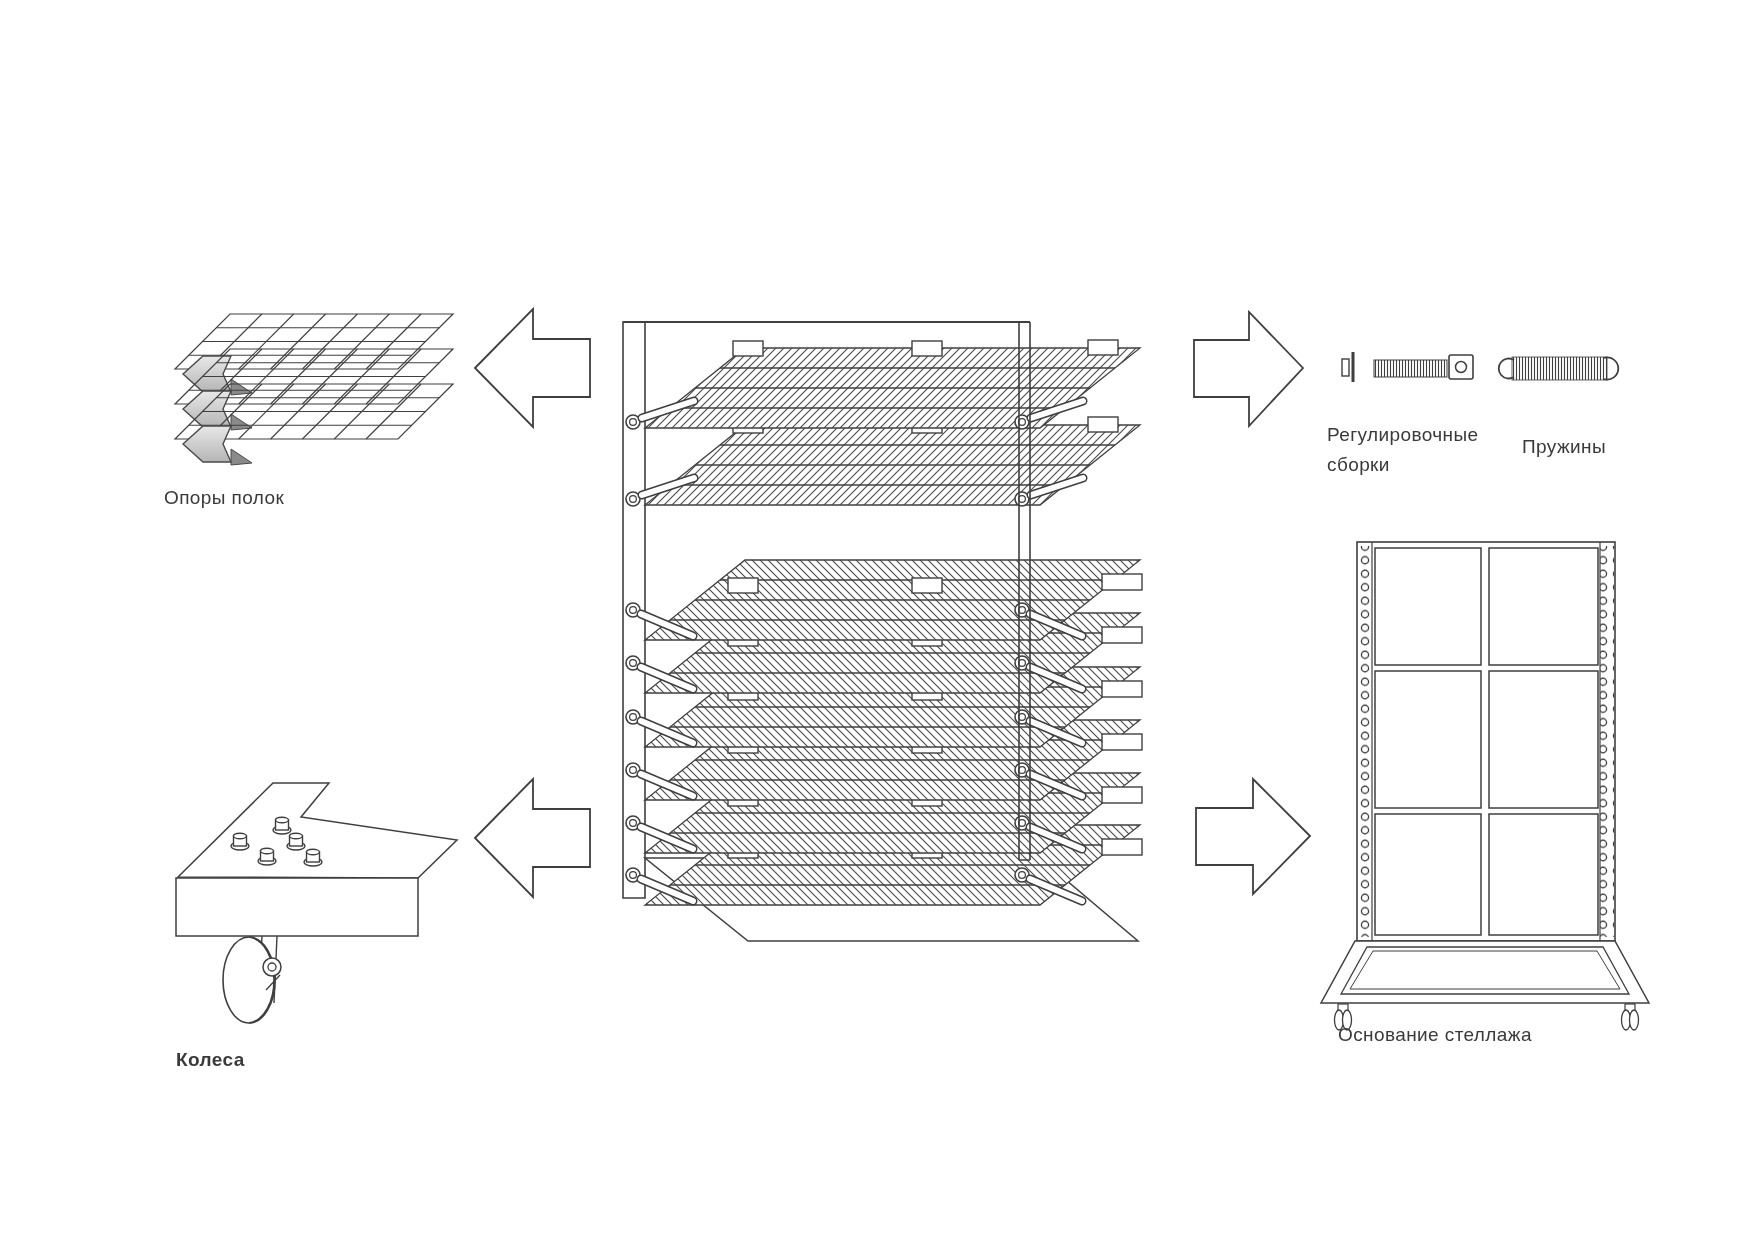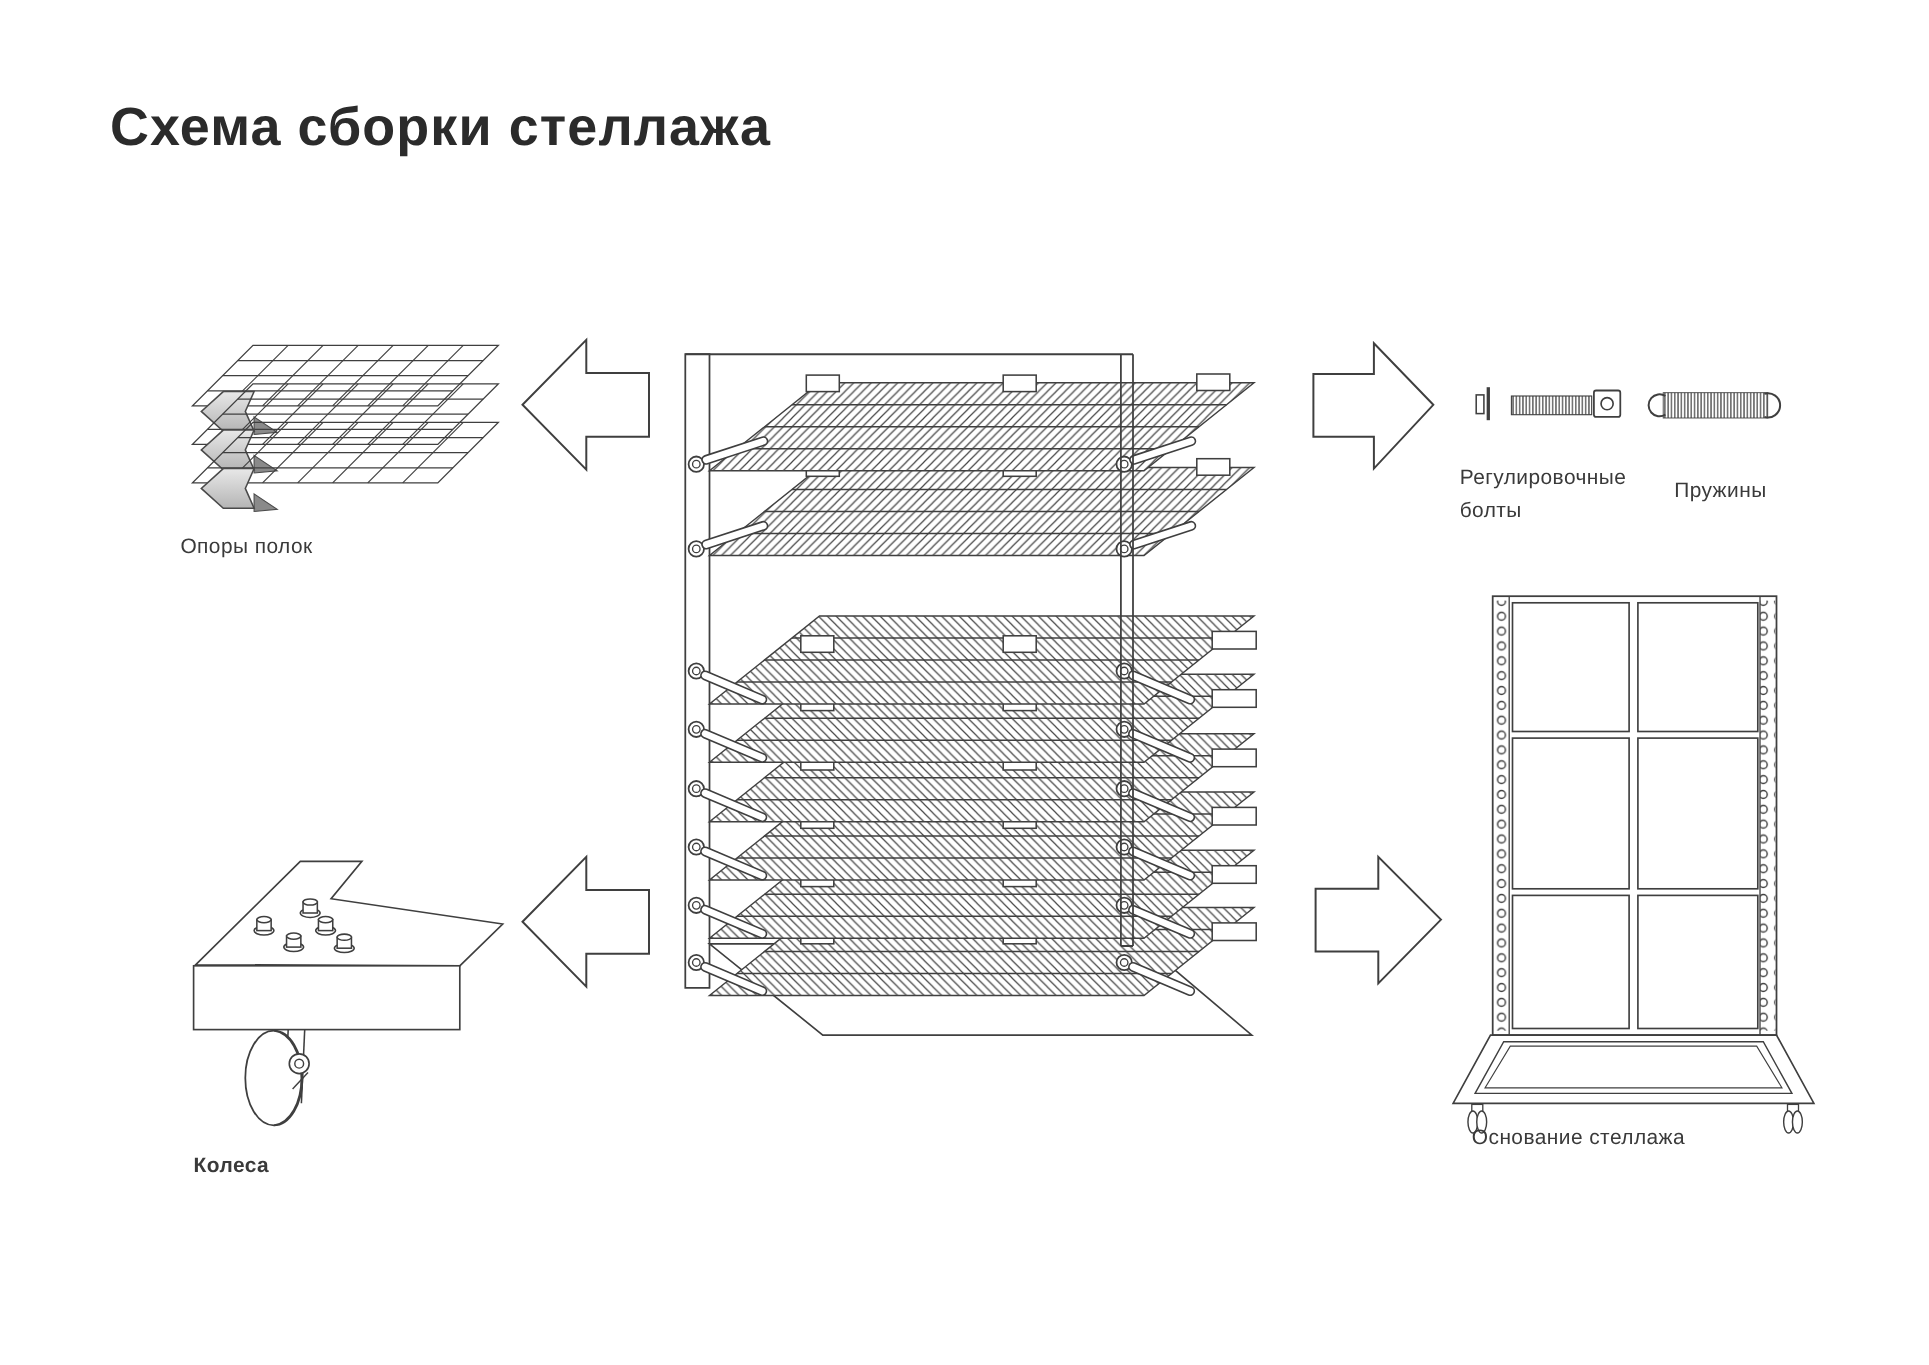--- a/index.html
+++ b/index.html
@@ -195,19 +195,18 @@
     <use href="#casterSmall" x="1366" y="956"></use>
     <use href="#casterSmall" x="1606" y="956"></use>
     <polygon points="1355,941 1615,941 1649,1003 1321,1003" fill="#ffffff" stroke="#3f3f3f" stroke-width="1.5"></polygon>
     <polygon points="1367,947 1603,947 1629,994 1341,994" fill="none" stroke="#3f3f3f" stroke-width="1.3"></polygon>
     <polygon points="1373,951 1597,951 1620,989 1350,989" fill="none" stroke="#3f3f3f" stroke-width="1"></polygon>
     <use href="#casterSmall" x="1343" y="1012"></use>
     <use href="#casterSmall" x="1630" y="1012"></use>
   </g>
 </svg>
 
-  <div class="page-title">Схема сборки стеллажа</div>
   <div class="part-label lbl-shelf-supports">Опоры полок</div>
   <div class="part-label lbl-wheels">Колеса</div>
-  <div class="part-label lbl-bolts">Регулировочные болты</div>
+  <div class="part-label lbl-bolts">Регулировочные сборки</div>
   <div class="part-label lbl-springs">Пружины</div>
   <div class="part-label lbl-base">Основание стеллажа</div>
 </div>
 
 </body></html>

